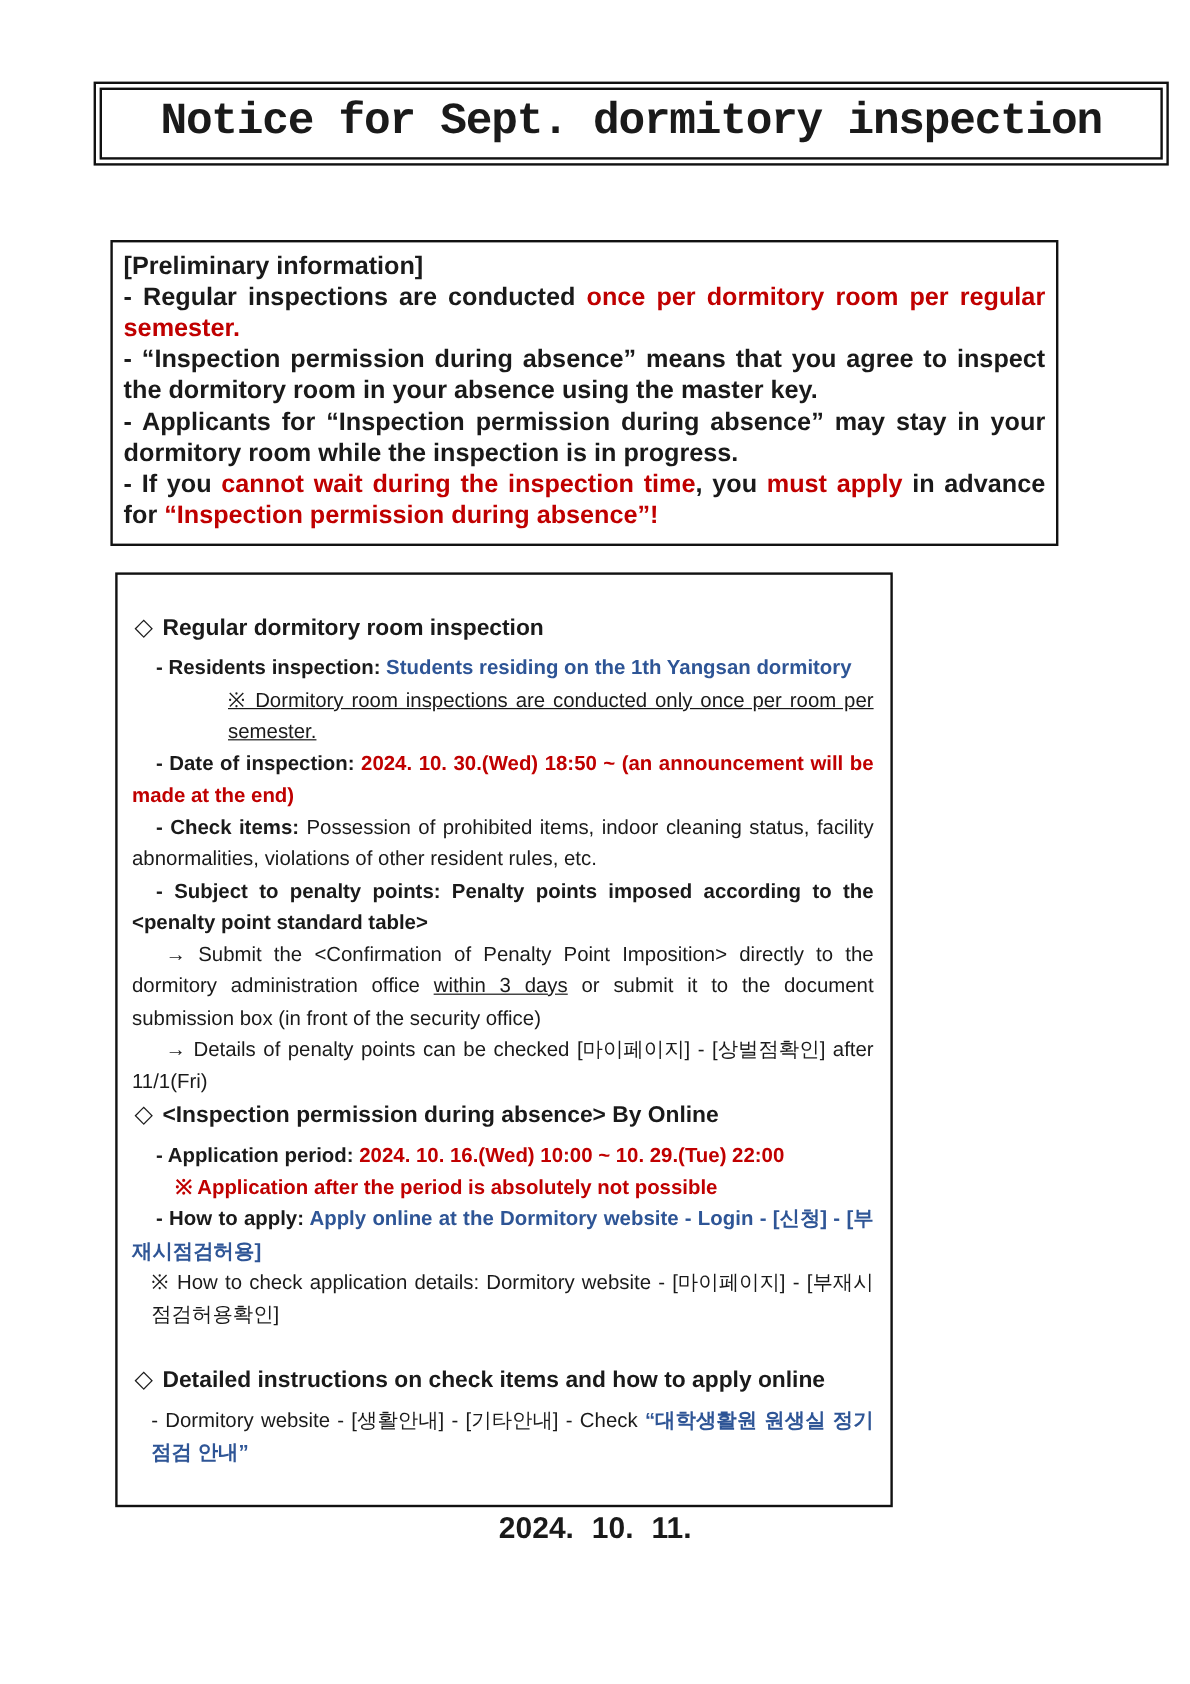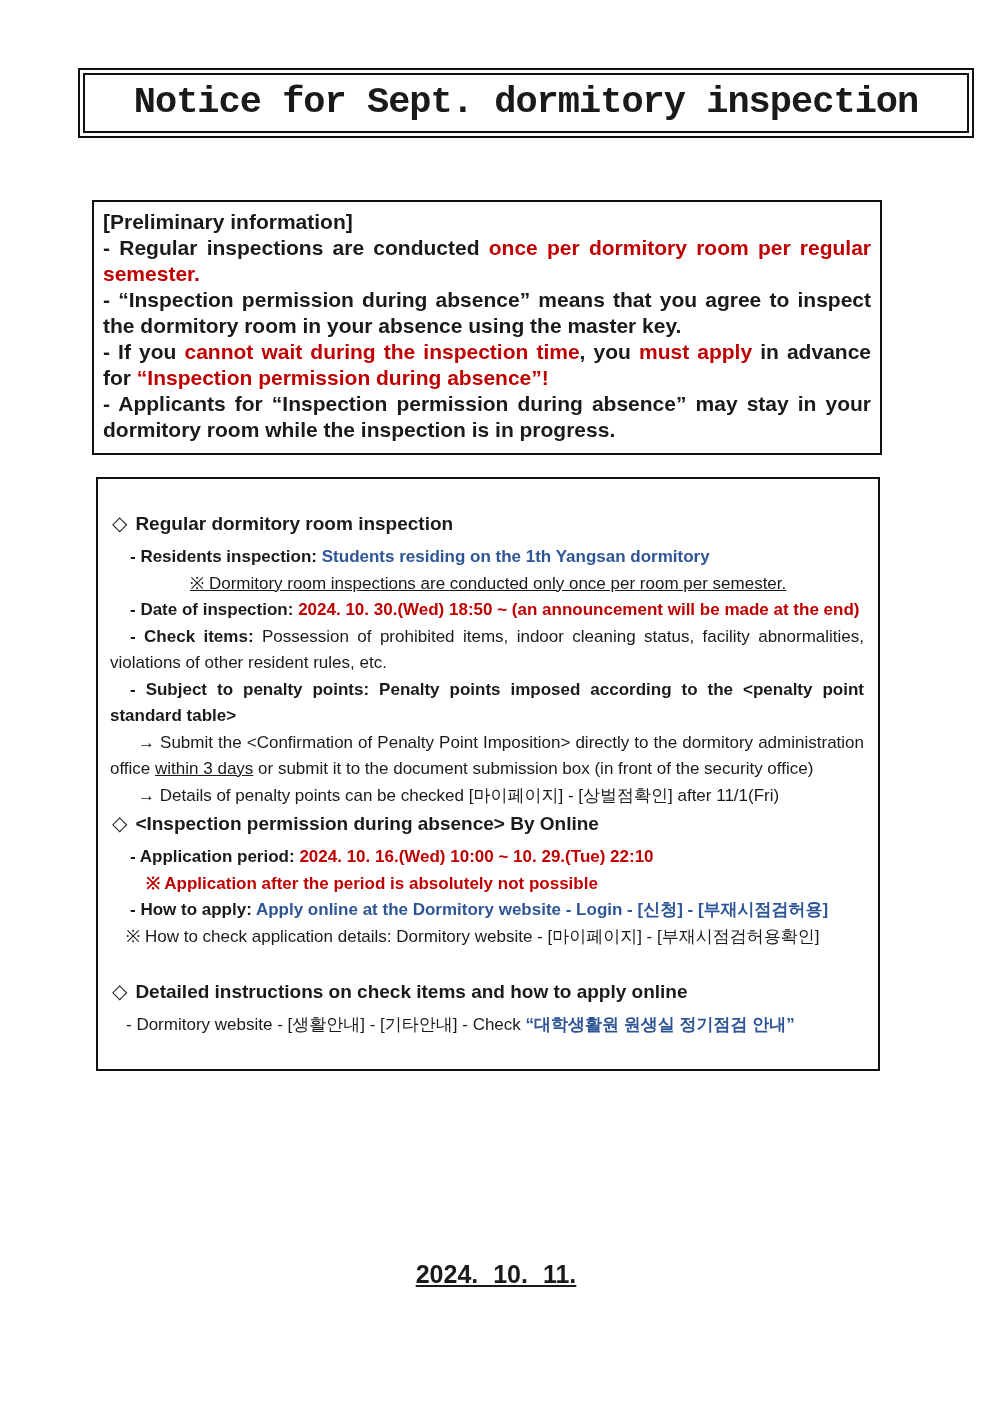--- a/index.html
+++ b/index.html
@@ -31,21 +31,21 @@
   .prelim-box{
     margin:62px 0 0 92px;width:790px;
     border:2px solid var(--border);
     padding:7px 9px 10px 9px;
     font-size:21px;line-height:26px;font-weight:bold;
   }
   .prelim-box p{text-align:justify;}
 
   
   .main-box{
-    margin:22px 0 0 96px;width:784px;
+    margin:22px 0 0 96px;width:648px;
     border:2px solid var(--border);
     padding:30px 14px 30px 12px;
     font-size:17px;line-height:26.5px;
   }
   .main-box p{text-align:justify;}
   .h{
     font-size:19px;font-weight:bold;margin:0 0 6px 2px;line-height:28px;
     text-align:left !important;
   }
   .h .diamond{font-weight:normal;font-size:20px;margin-right:8px;}
@@ -56,41 +56,41 @@
   .note-c{margin-left:16px;}
   .mt{}
   .mt2{margin-top:27px;}
 
   .b{font-weight:bold;}
   .red{color:var(--red);}
   .blue{color:var(--blue);}
   .u{text-decoration:underline;}
 
   
-  .footer{position:absolute;left:0;top:1192px;width:992px;text-align:center;text-decoration:underline;}
+  .footer{position:absolute;left:0;top:1192px;width:992px;text-align:center;}
   .footer .date{font-size:25px;font-weight:bold;word-spacing:8px;}
   .footer .sig{font-size:25px;font-weight:bold;margin-top:13px;word-spacing:4px;}
 </style>
 </head>
 <body>
 
 <div class="page">
 
   <div class="title-box">
     <div class="title-inner">
       <h1>Notice for Sept. dormitory inspection</h1>
     </div>
   </div>
 
   <div class="prelim-box">
     <p>[Preliminary information]</p>
     <p><span>- Regular inspections are conducted </span><span class="red">once per dormitory room per regular semester.</span></p>
     <p>- “Inspection permission during absence” means that you agree to inspect the dormitory room in your absence using the master key.</p>
+    <p>- Applicants for “Inspection permission during absence” may stay in your dormitory room while the inspection is in progress.</p>
     <p><span>- If you </span><span class="red">cannot wait during the inspection time</span><span>, you </span><span class="red">must apply</span><span> in advance for </span><span class="red">“Inspection permission during absence”!</span></p>
-    <p>- Applicants for “Inspection permission during absence” may stay in your dormitory room while the inspection is in progress.</p>
   </div>
 
   <div class="main-box">
 
     <p class="h"><span class="diamond">◇</span><span>Regular dormitory room inspection</span></p>
 
     <p class="p1 b"><span>- Residents inspection: </span><span class="blue">Students residing on the 1th Yangsan dormitory</span></p>
 
     <p class="note-a"><span class="u">※ Dormitory room inspections are conducted only once per room per semester.</span></p>
 
@@ -99,21 +99,21 @@
     <p class="p1"><span class="b">- Check items: </span><span>Possession of prohibited items, indoor cleaning status, facility abnormalities, violations of other resident rules, etc.</span></p>
 
     <p class="p1 b">- Subject to penalty points: Penalty points imposed according to the &lt;penalty point standard table&gt;</p>
 
     <p class="arrow"><span>→ Submit the &lt;Confirmation of Penalty Point Imposition&gt; directly to the dormitory administration office </span><span class="u">within 3 days</span><span> or submit it to the document submission box (in front of the security office)</span></p>
 
     <p class="arrow">→ Details of penalty points can be checked [마이페이지] - [상벌점확인] after 11/1(Fri)</p>
 
     <p class="h mt"><span class="diamond">◇</span><span>&lt;Inspection permission during absence&gt; By Online</span></p>
 
-    <p class="p1 b"><span>- Application period: </span><span class="red">2024. 10. 16.(Wed) 10:00 ~ 10. 29.(Tue) 22:10</span></p>
+    <p class="p1 b"><span>- Application period: </span><span class="red">2024. 10. 16.(Wed) 10:00 ~ 10. 29.(Tue) 22:00</span></p>
 
     <p class="note-b b red">※ Application after the period is absolutely not possible</p>
 
     <p class="p1 b"><span>- How to apply: </span><span class="blue">Apply online at the Dormitory website - Login - [신청] - [부재시점검허용]</span></p>
 
     <p class="note-c mt">※ How to check application details: Dormitory website - [마이페이지] - [부재시점검허용확인]</p>
 
     <p class="h mt2"><span class="diamond">◇</span><span>Detailed instructions on check items and how to apply online</span></p>
 
     <p class="note-c"><span>- Dormitory website - [생활안내] - [기타안내] - Check </span><span class="blue b">“대학생활원 원생실 정기점검 안내”</span></p>

